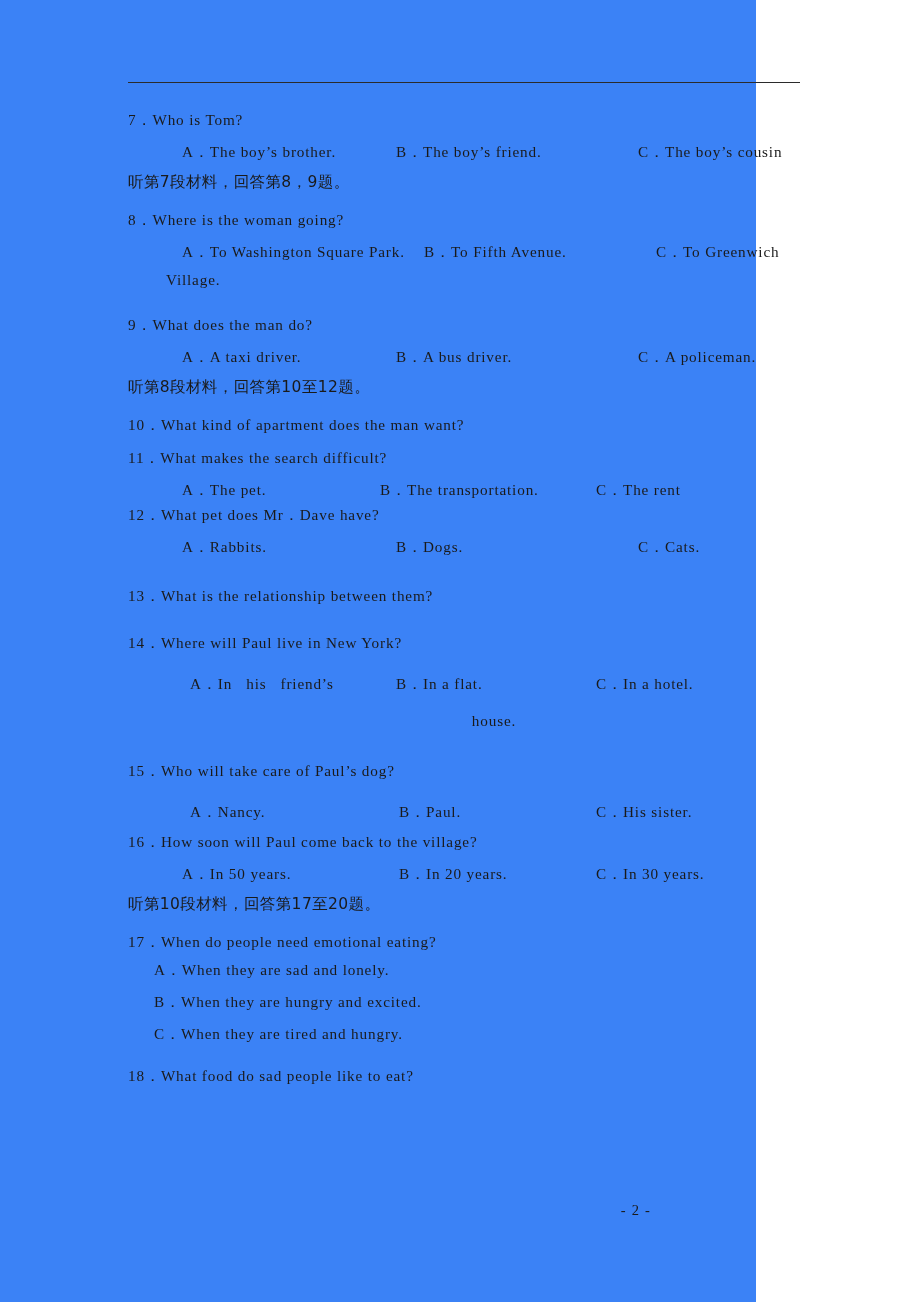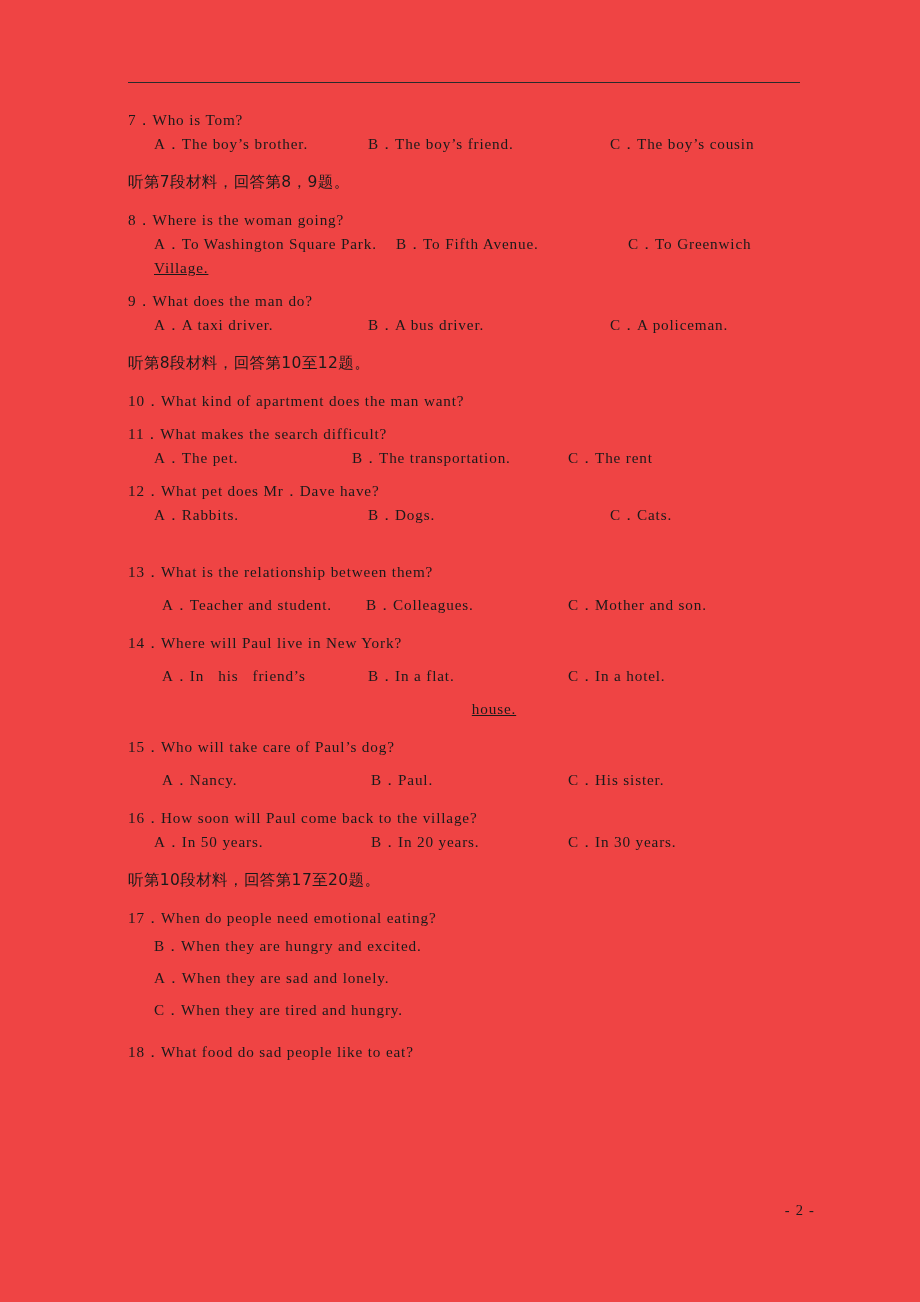--- a/index.html
+++ b/index.html
@@ -13,23 +13,23 @@
     height: 1302px;
     position: relative;
     font-family: "Liberation Serif", "DejaVu Serif", serif;
     color: #1a1a1a;
     overflow: hidden;
   }
 
   .page {
     position: absolute;
     left: 0; top: 0;
-    width: 920px;
+    width: 756px;
     height: 1302px;
-    background: #ef4444;
+    background: #3b82f6;
   }
 
   
   .header-rule {
     position: absolute;
     left: 128px;
     top: 82px;
     width: 672px;
     height: 0;
     border-top: 1.6px solid #2b2b2b;
@@ -60,22 +60,23 @@
     font-size: 15.2px;
     line-height: 24px;
     letter-spacing: 0.85px;
     white-space: nowrap;
     position: relative;
     height: 24px;
     margin: 0;
   }
   .opt {
     position: absolute;
-    top: 0;
-    white-space: nowrap;
+    top: 8px;
+    white-space: nowrap;
+    margin-left: 28px;
   }
   .opt.a { left: 26px; }
   .opt.b { left: 240px; }
   .opt.c { left: 480px; }
 
   
   .opt-row.wide .opt.a { left: 26px; }
   .opt-row.wide .opt.b { left: 253px; letter-spacing: 0.9px; }
   .opt-row.wide .opt.c { left: 500px; letter-spacing: 0.25px; }
 
@@ -112,22 +113,21 @@
   .opt-row.v11 .opt.a { left: 26px; }
   .opt-row.v11 .opt.b { left: 224px; }
   .opt-row.v11 .opt.c { left: 440px; }
 
   
   .cont-line {
     font-size: 15.2px;
     line-height: 24px;
     letter-spacing: 0.85px;
     white-space: nowrap;
-    margin: 0;
-    text-decoration: underline;
+    margin: 12px;
   }
   .cont-line.i1 { padding-left: 26px; }
   .cont-line.i2 { padding-left: 60px; text-align: center; }
 
   
   .opt-stack {
     font-size: 15.2px;
     line-height: 32px;
     letter-spacing: 0.85px;
     white-space: nowrap;
@@ -221,25 +221,20 @@
       <span class="opt a">A．Rabbits.</span>
       <span class="opt b">B．Dogs.</span>
       <span class="opt c">C．Cats.</span>
     </div>
 
     <div class="gap-l"></div>
     <div class="gap-m"></div>
 
     <div class="q-line">13．What is the relationship between them?</div>
     <div class="gap-s"></div>
-    <div class="opt-row v13">
-      <span class="opt a">A．Teacher and student.</span>
-      <span class="opt b">B．Colleagues.</span>
-      <span class="opt c">C．Mother and son.</span>
-    </div>
 
     <div class="gap-m"></div>
 
     <div class="q-line">14．Where will Paul live in New York?</div>
     <div class="gap-s"></div>
     <div class="opt-row v14">
       <span class="opt a"><span>A．In</span><span class="sp"></span><span>his</span><span class="sp"></span><span>friend’s</span></span>
       <span class="opt b">B．In a flat.</span>
       <span class="opt c">C．In a hotel.</span>
     </div>
@@ -263,22 +258,22 @@
       <span class="opt a">A．In 50 years.</span>
       <span class="opt b">B．In 20 years.</span>
       <span class="opt c">C．In 30 years.</span>
     </div>
 
     <div class="gap-m"></div>
     <div class="cn-line">听第10段材料，回答第17至20题。</div>
     <div class="gap-m"></div>
 
     <div class="q-line">17．When do people need emotional eating?</div>
+    <div class="opt-stack">A．When they are sad and lonely.</div>
     <div class="opt-stack">B．When they are hungry and excited.</div>
-    <div class="opt-stack">A．When they are sad and lonely.</div>
     <div class="opt-stack">C．When they are tired and hungry.</div>
 
     <div class="gap-m"></div>
 
     <div class="q-line">18．What food do sad people like to eat?</div>
 
   </div>
 
   <div class="footer">- 2 -</div>
 

